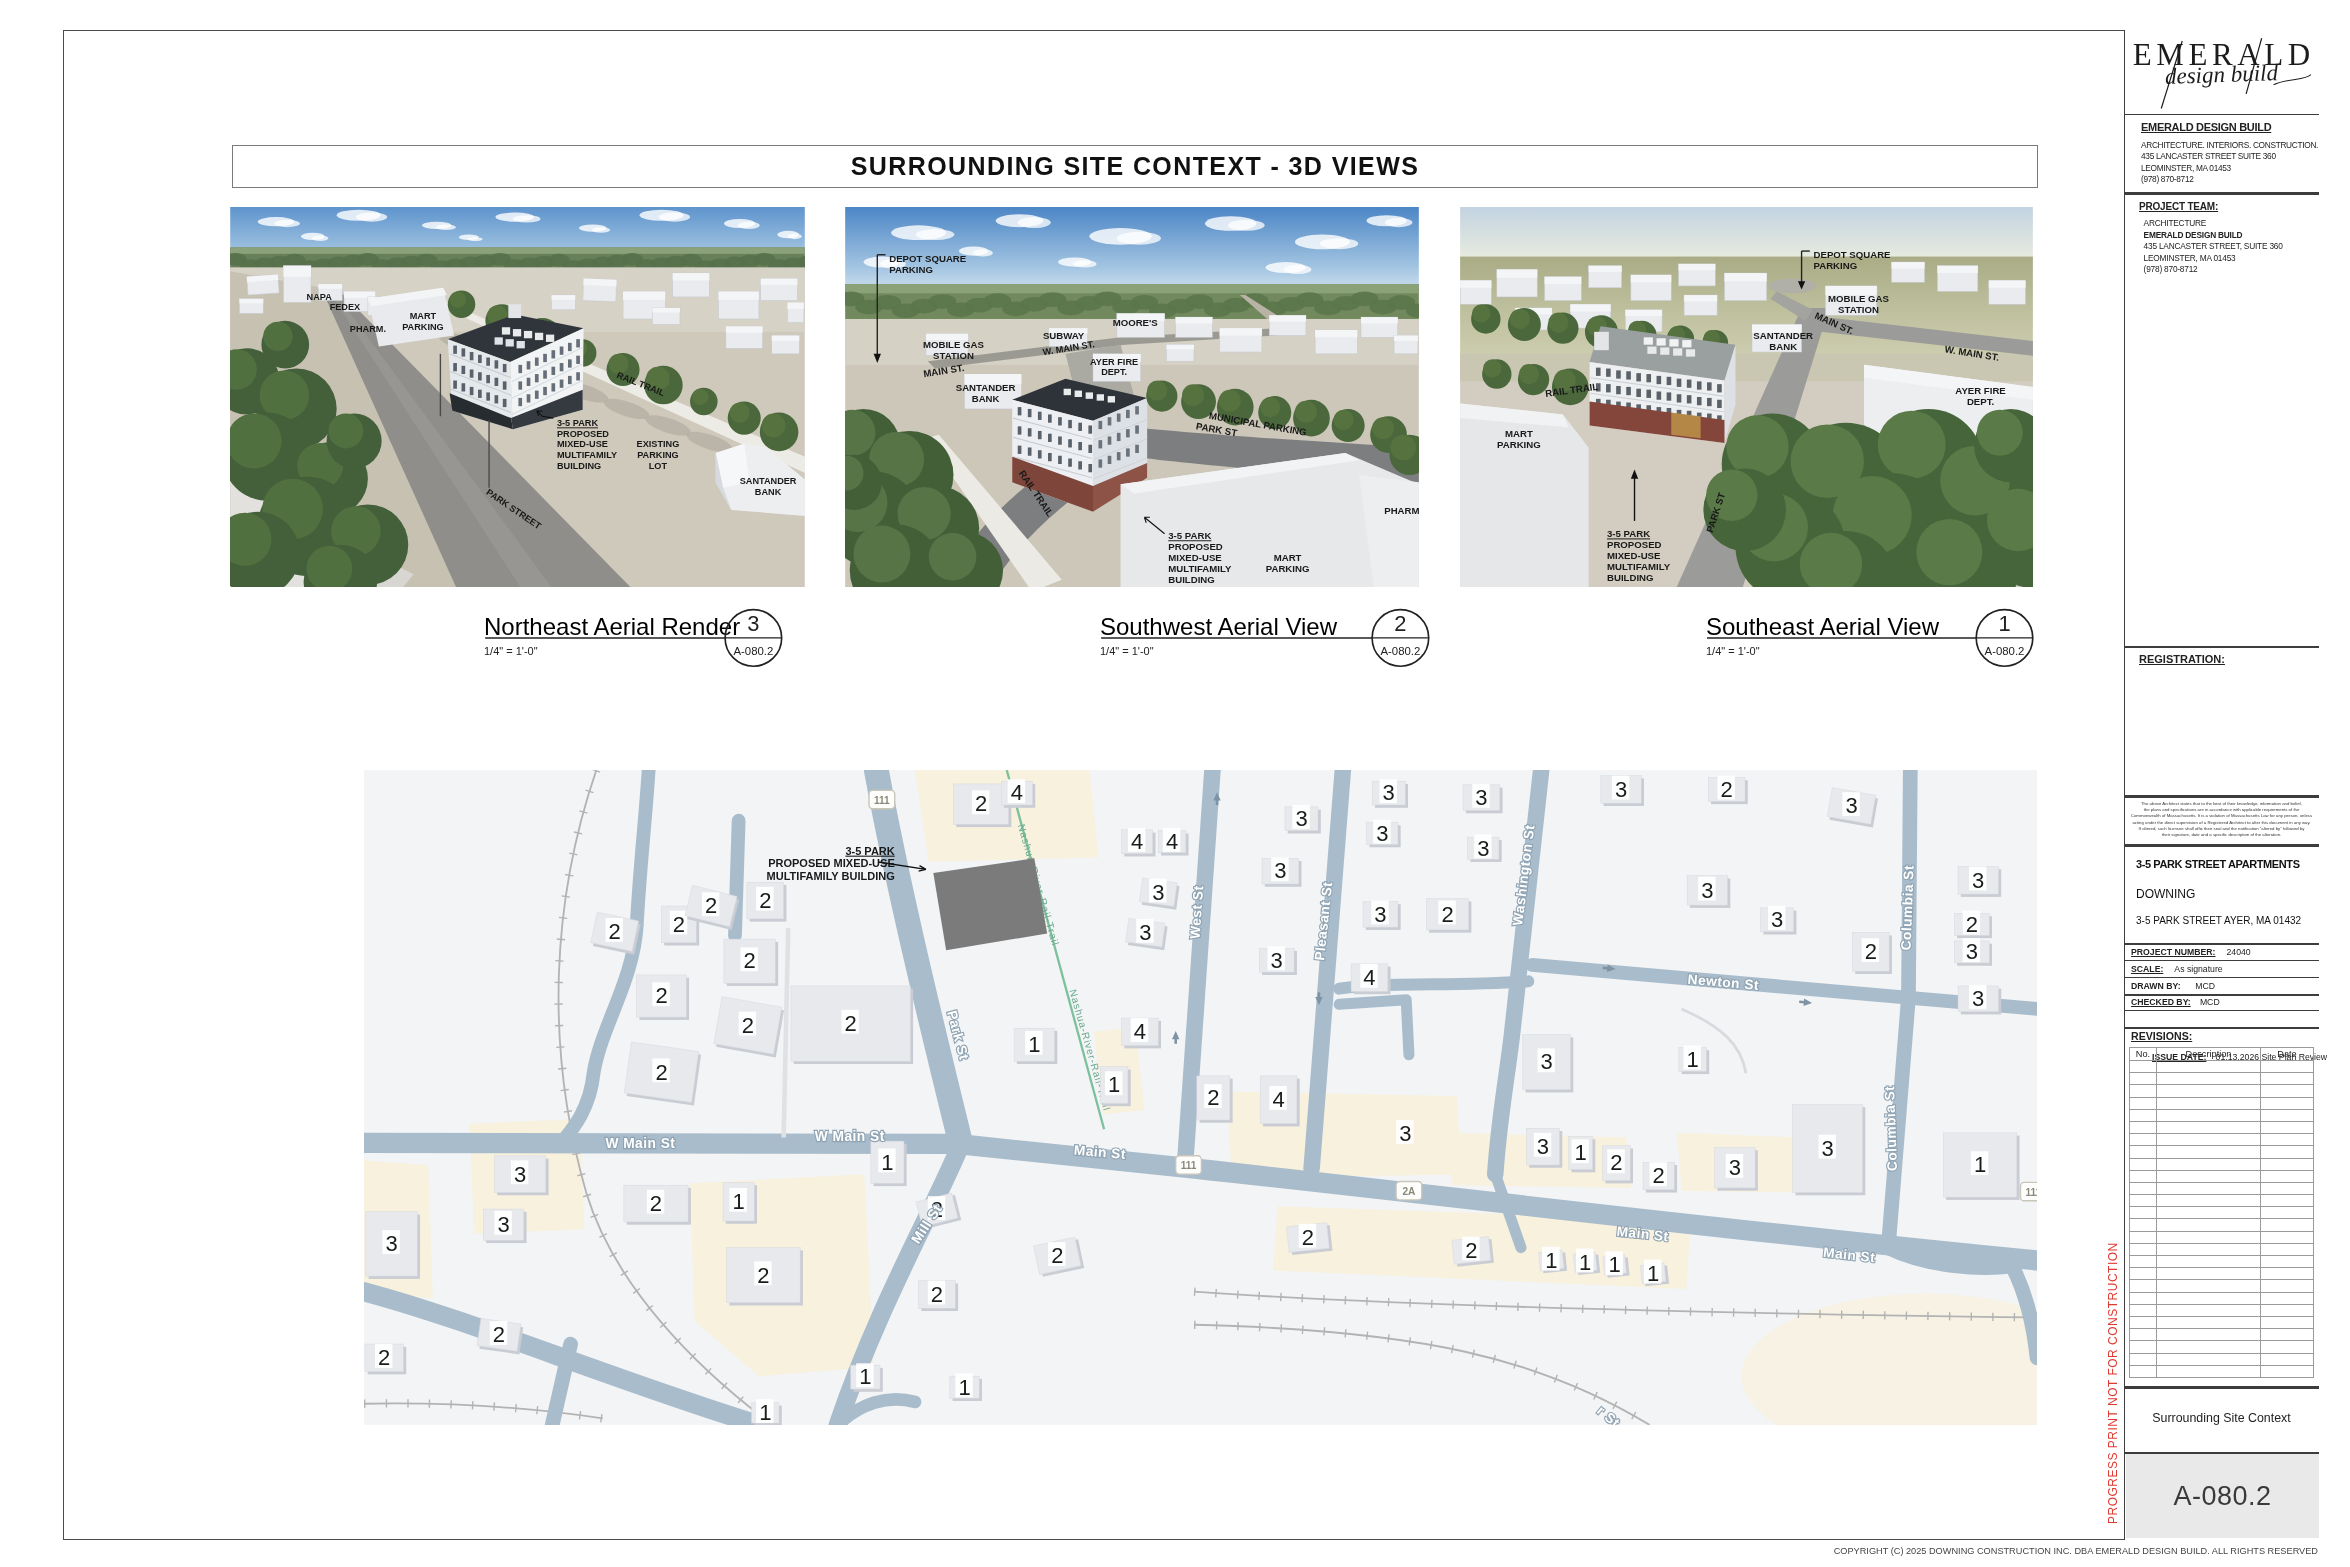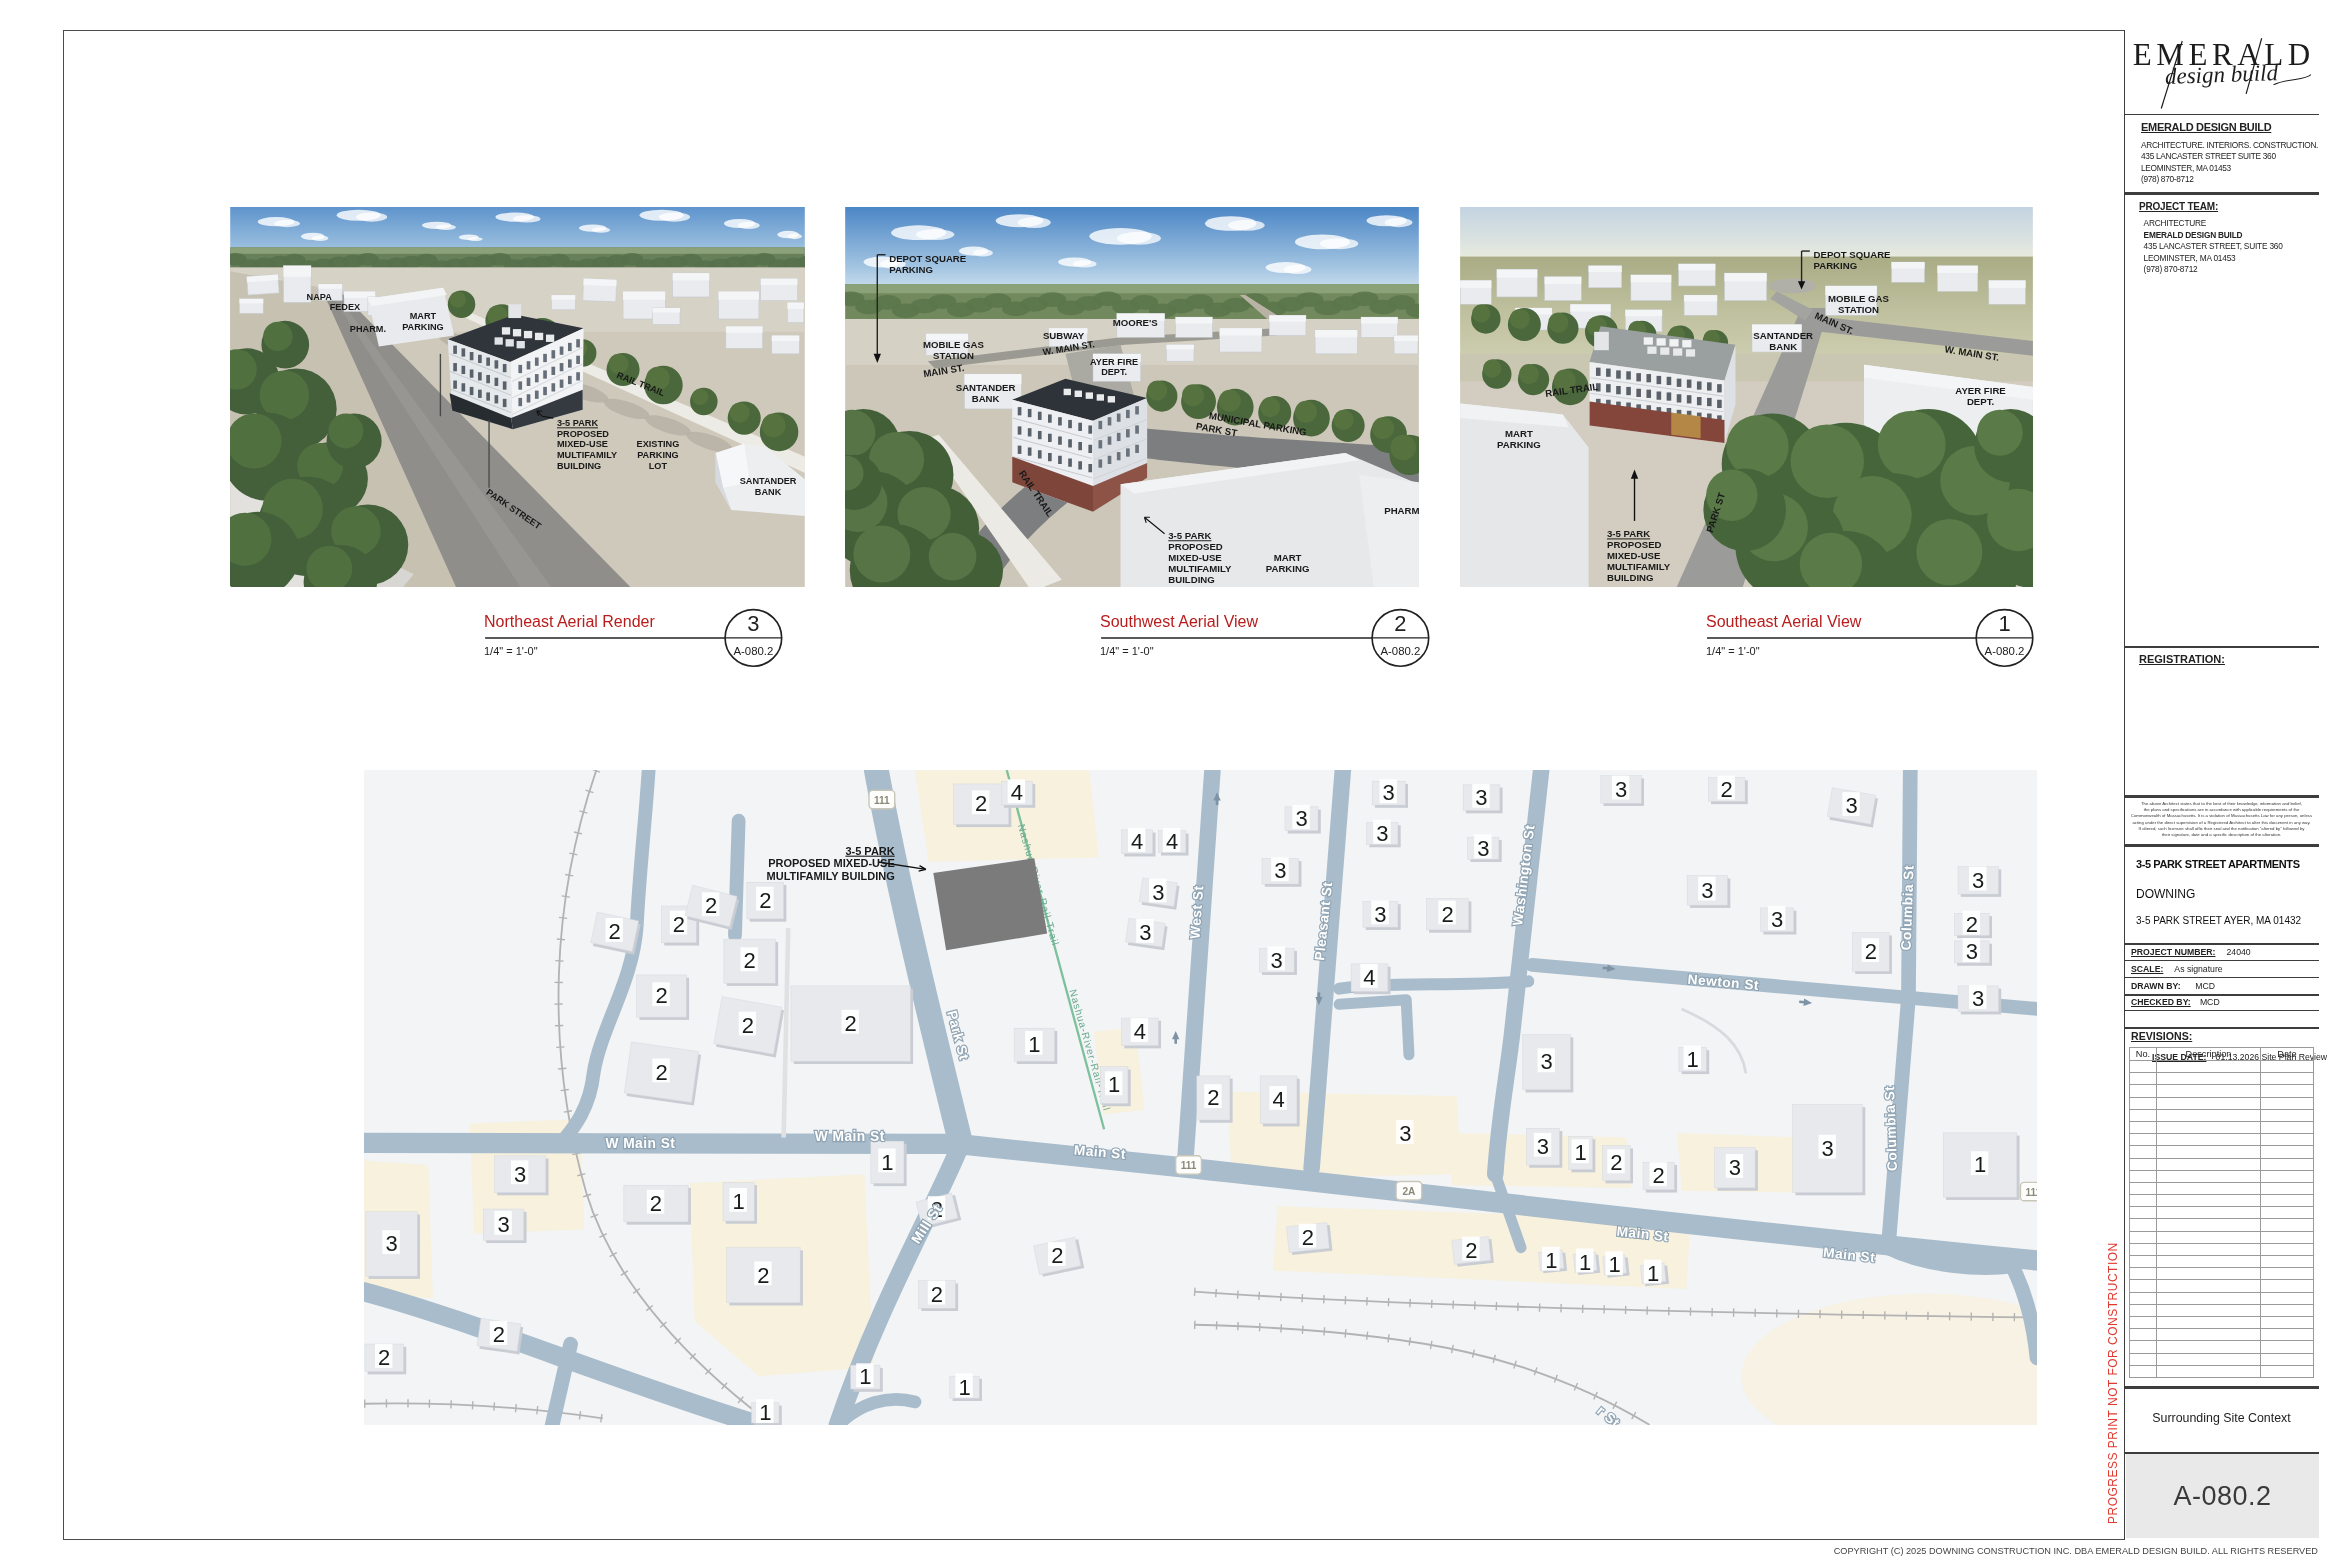--- a/index.html
+++ b/index.html
@@ -1,30 +1,31 @@
 <!DOCTYPE html>
 <html style="font-size:14.7px"><head><meta charset="utf-8">
 <style>
 html,body{margin:0;padding:0;background:#ffffff;}
 #sheet{position:relative;width:2351px;height:1568px;background:#ffffff;overflow:hidden;
   font-family:"Liberation Sans", sans-serif;color:#1b1b1b;}
 .abs{position:absolute;}
 .hdrbar{position:absolute;left:232px;width:1804px;border:1.4px solid #7a7a7a;background:#fff;
   display:flex;align-items:center;justify-content:center;font-weight:bold;font-size:25px;
   letter-spacing:1.4px;color:#111;}
-.vtitle{font-size:16px;color:#b91c1c;letter-spacing:0px;}
+.vtitle{font-size:24px;color:#000000;letter-spacing:0px;}
 .vscale{font-size:11px;color:#222;}
 svg text{font-family:"Liberation Sans", sans-serif;}
 table.rev td{border:0.9px solid #9a9a9a;}
 .nw{white-space:nowrap;}
 </style></head><body>
 <div id="sheet">
 
 <div class="abs" style="left:63px;top:30px;width:2254px;height:1508px;border:1.8px solid #4b4b4b;"></div>
 
+<div class="hdrbar" style="top:145px;height:41px;">SURROUNDING SITE CONTEXT - 3D VIEWS</div>
 
 
 <div class="abs vtitle" style="left:484px;top:613px;">Northeast Aerial Render</div>
 <svg class="abs" style="left:484px;top:606px;" width="307" height="73" viewBox="0 0 334 80">
 <line x1="0" y1="35" x2="263" y2="35" stroke="#222" stroke-width="1.6"></line>
 <circle cx="294" cy="35" r="31" fill="none" stroke="#222" stroke-width="1.8"></circle>
 <line x1="263" y1="35" x2="325" y2="35" stroke="#222" stroke-width="1.3"></line>
 <text x="294" y="27" font-size="24" text-anchor="middle" fill="#222">3</text>
 <text x="294" y="54" font-size="12.5" text-anchor="middle" fill="#222">A-080.2</text>
 </svg>

